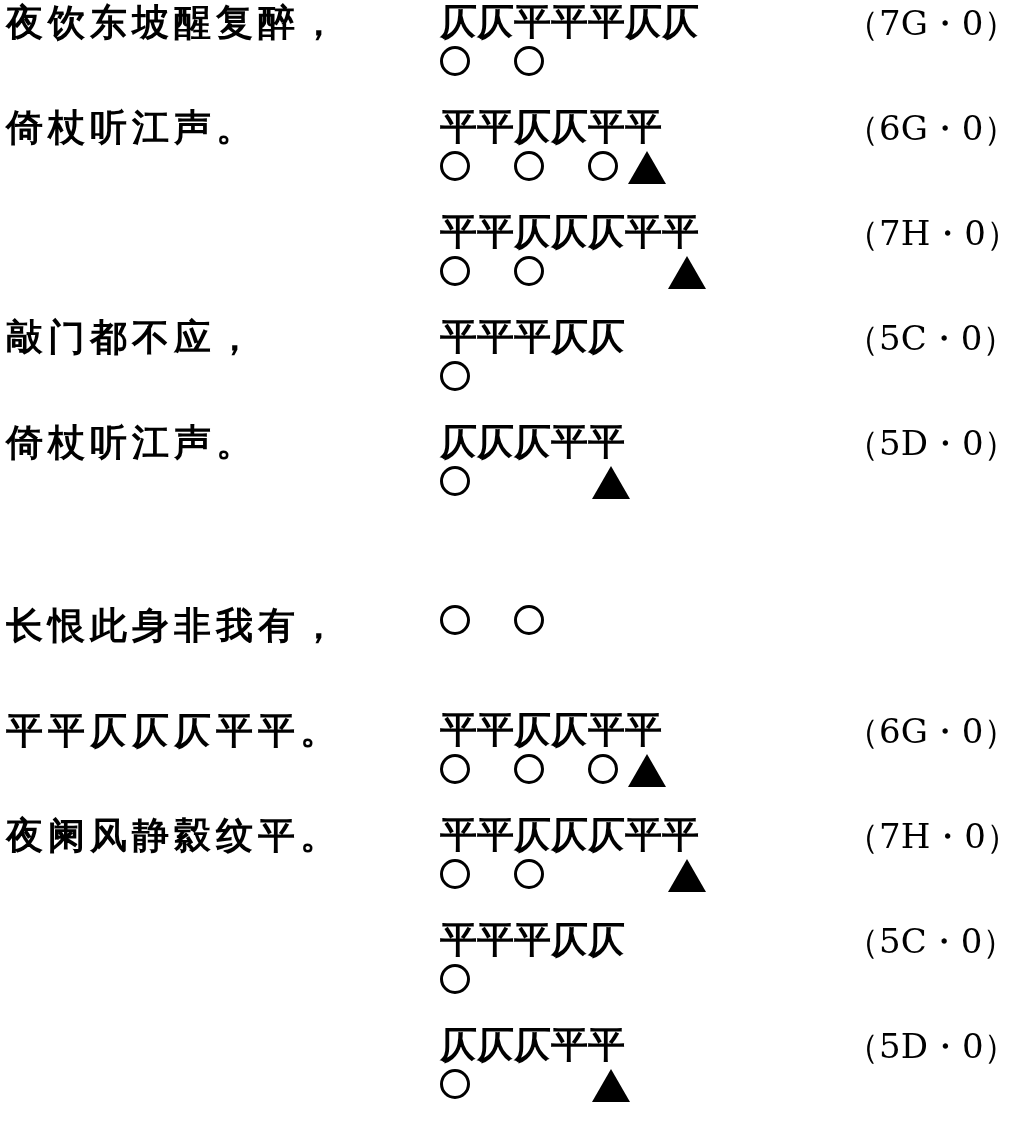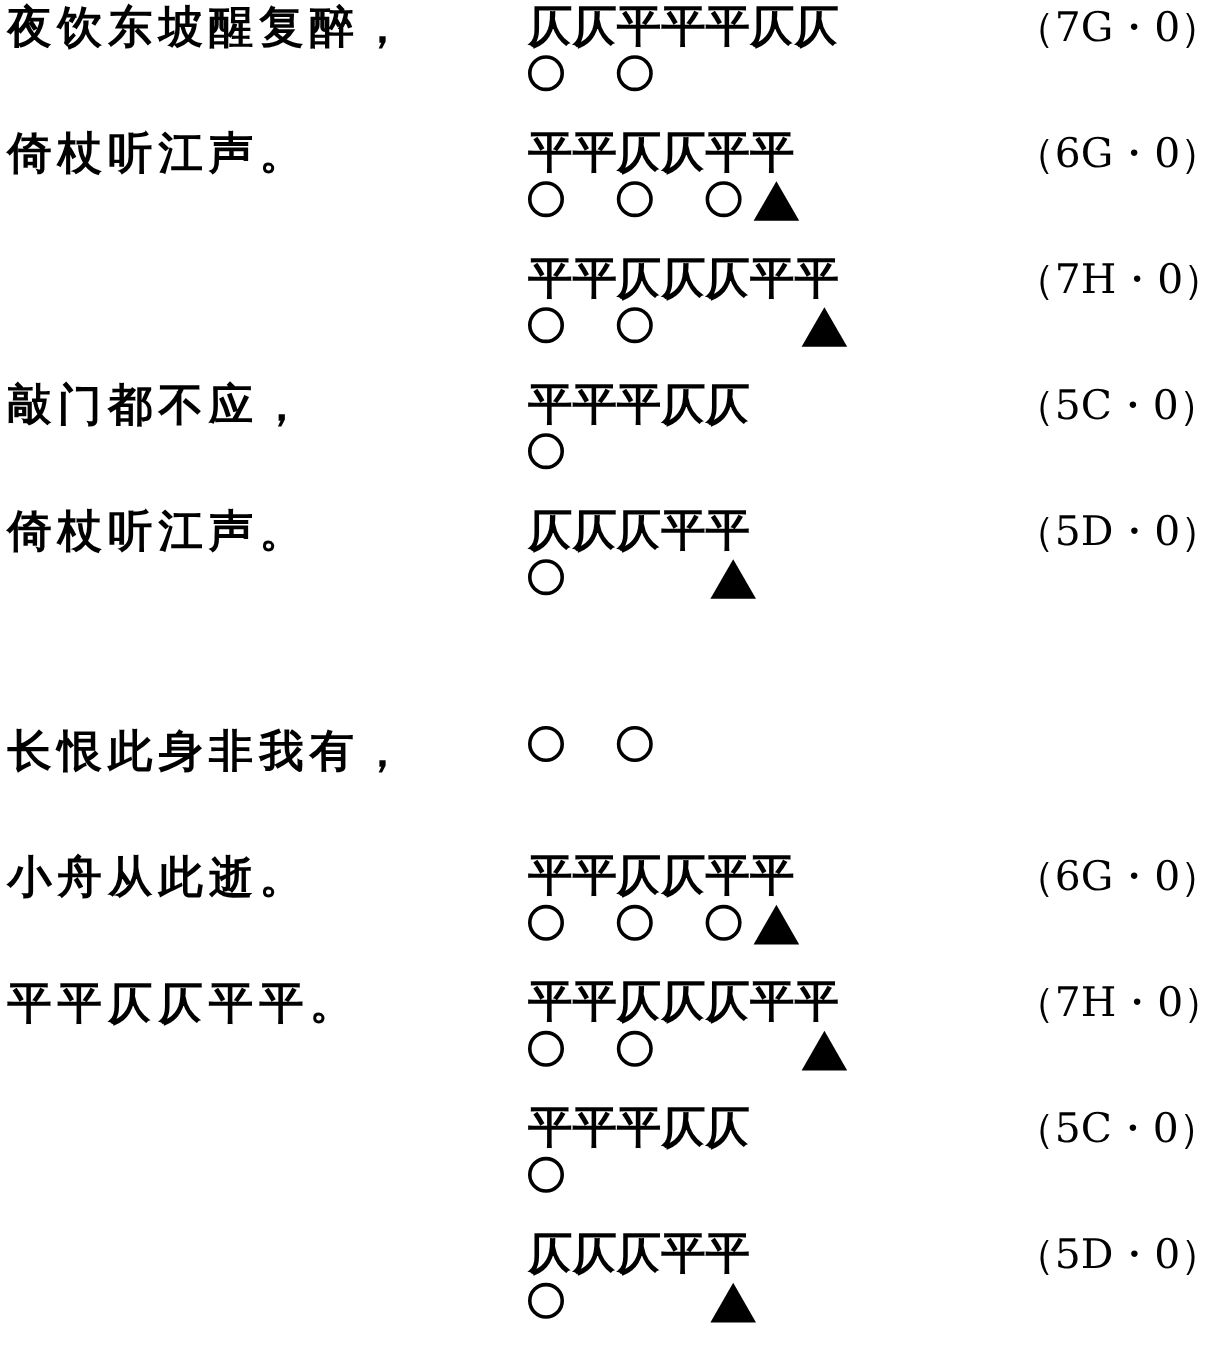--- a/index.html
+++ b/index.html
@@ -156,34 +156,34 @@
         <div class="line">
           <div class="col-text">长恨此身非我有，</div>
           <div class="col-tones">
             <div class="marks">
               <div class="mark circle" style="left: 0px;"></div>
               <div class="mark circle" style="left: 74px;"></div>
             </div>
           </div>
         </div>
         <div class="line">
-          <div class="col-text">小舟从此逝。</div>
+          <div class="col-text">平平仄仄仄平平。</div>
           <div class="col-tones">
             <div class="tones">平平仄仄平平</div>
             <div class="marks">
               <div class="mark circle" style="left: 0px;"></div>
               <div class="mark circle" style="left: 74px;"></div>
               <div class="mark circle" style="left: 148px;"></div>
               <div class="mark triangle" style="left: 188px;"></div>
             </div>
           </div>
           <div class="col-code">（6G・0）</div>
         </div>
         <div class="line">
-          <div class="col-text">平平仄仄平平。</div>
+          <div class="col-text">夜阑风静縠纹平。</div>
           <div class="col-tones">
             <div class="tones">平平仄仄仄平平</div>
             <div class="marks">
               <div class="mark circle" style="left: 0px;"></div>
               <div class="mark circle" style="left: 74px;"></div>
               <div class="mark triangle" style="left: 228px;"></div>
             </div>
           </div>
           <div class="col-code">（7H・0）</div>
         </div>

